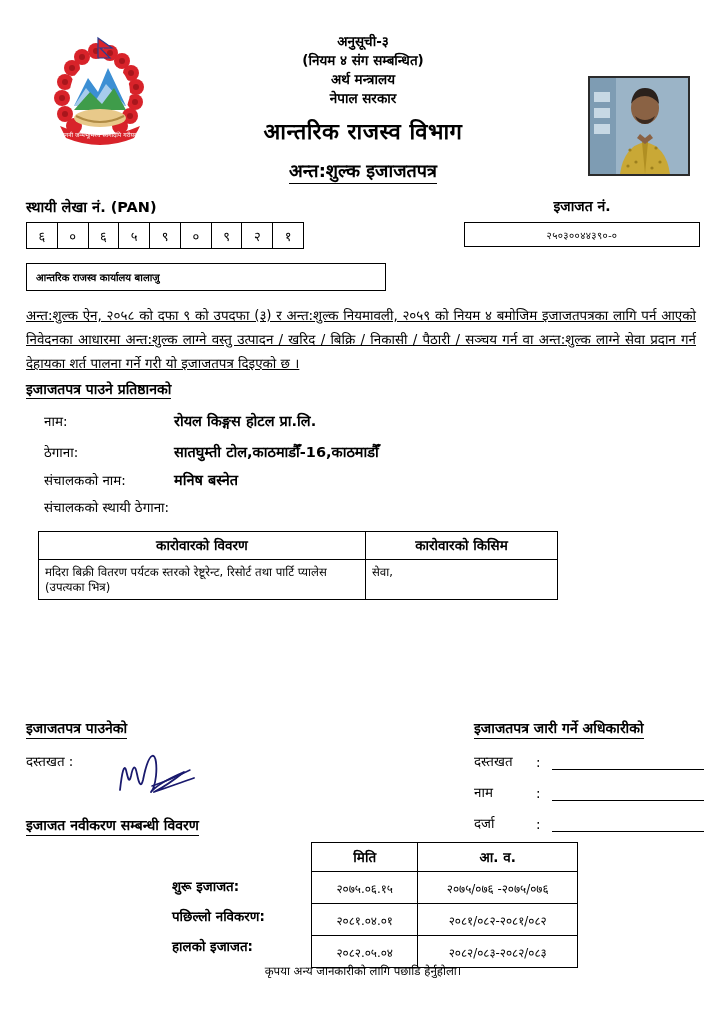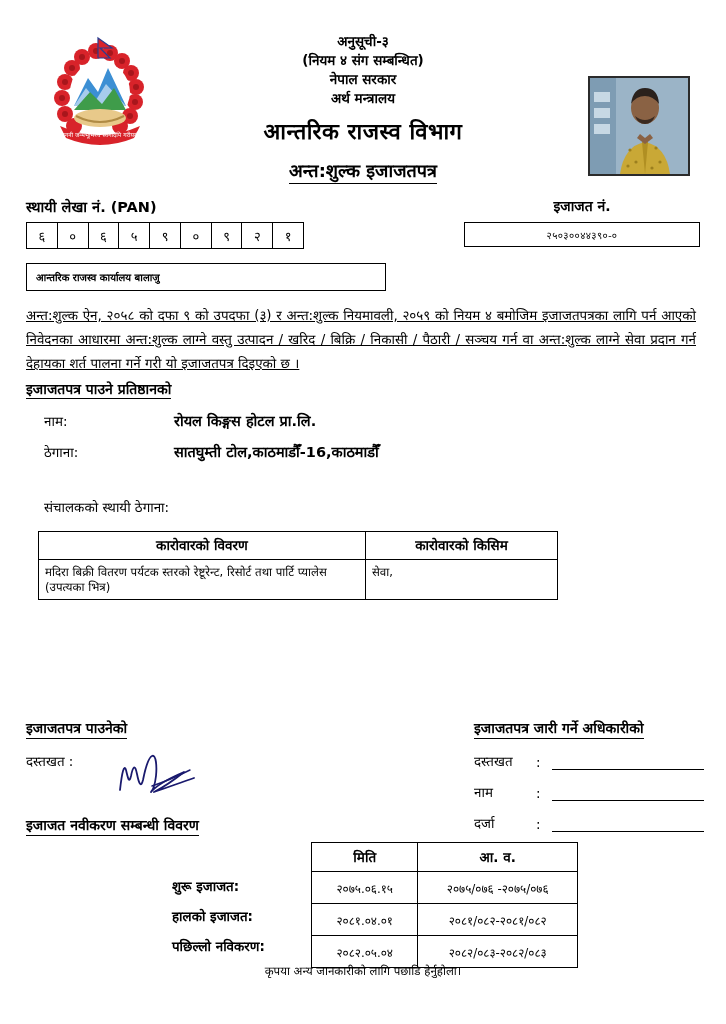--- a/index.html
+++ b/index.html
@@ -369,22 +369,22 @@
         <ellipse cx="52" cy="88" rx="26" ry="9" fill="#e8c98a"></ellipse>
         <path d="M28 86 q24 12 48 0" fill="none" stroke="#b08b44" stroke-width="2"></path>
 
         <path d="M12 96 q40 18 80 0 l-6 12 q-34 14 -68 0 Z" fill="#d8232a"></path>
         <text x="52" y="107" font-size="6" fill="#ffffff" text-anchor="middle" font-family="DejaVu Sans">जननी जन्मभूमिश्च स्वर्गादपि गरीयसी</text>
       </svg>
     </div>
 
     <div class="hdr-line">अनुसूची-३</div>
     <div class="hdr-line">(नियम ४ संग सम्बन्धित)</div>
+    <div class="hdr-line">अर्थ मन्त्रालय</div>
     <div class="hdr-line">नेपाल सरकार</div>
-    <div class="hdr-line">अर्थ मन्त्रालय</div>
     <div class="hdr-dept">आन्तरिक राजस्व विभाग</div>
     <div><span class="hdr-title">अन्त:शुल्क इजाजतपत्र</span></div>
 
     <div class="photo-box">
       <svg viewBox="0 0 98 96" xmlns="http://www.w3.org/2000/svg">
         <rect width="98" height="96" fill="#9bb4c7"></rect>
         <rect x="0" y="0" width="26" height="96" fill="#7e9cb3"></rect>
         <rect x="4" y="14" width="16" height="10" fill="#c7d8e4"></rect>
         <rect x="4" y="30" width="16" height="10" fill="#c7d8e4"></rect>
         <rect x="4" y="46" width="16" height="10" fill="#c7d8e4"></rect>
@@ -434,20 +434,24 @@
 
   <div class="estab-title">इजाजतपत्र पाउने प्रतिष्ठानको</div>
 
   <div class="field f-name">
     <span class="f-label">नाम:</span>
     <span class="f-value">रोयल किङ्गस होटल प्रा.लि.</span>
   </div>
   <div class="field f-addr">
     <span class="f-label">ठेगाना:</span>
     <span class="f-value">सातघुम्ती टोल,काठमाडौँ-16,काठमाडौँ</span>
+  </div>
+  <div class="field f-op">
+    <span class="f-label">संचालकको नाम:</span>
+    <span class="f-value">मनिष बस्नेत</span>
   </div>
   <div class="field f-opaddr">
     <span class="f-label">संचालकको स्थायी ठेगाना:</span>
     <span class="f-value"></span>
   </div>
 
   <table class="trans-table">
     <thead>
       <tr>
         <th class="col-desc">कारोवारको विवरण</th>
@@ -492,22 +496,22 @@
       <span class="s-lbl">दर्जा</span>
       <span class="s-colon">:</span>
       <span class="sig-line"></span>
     </div>
   </div>
 
   <div class="renew-title">इजाजत नवीकरण सम्बन्धी विवरण</div>
 
   <div class="renew-labels">
     <div>शुरू इजाजत:</div>
+    <div>पछिल्लो नविकरण:</div>
     <div>हालको इजाजत:</div>
-    <div>पछिल्लो नविकरण:</div>
   </div>
 
   <table class="renew-table">
     <thead>
       <tr>
         <th class="td-date">मिति</th>
         <th>आ. व.</th>
       </tr>
     </thead>
     <tbody>

